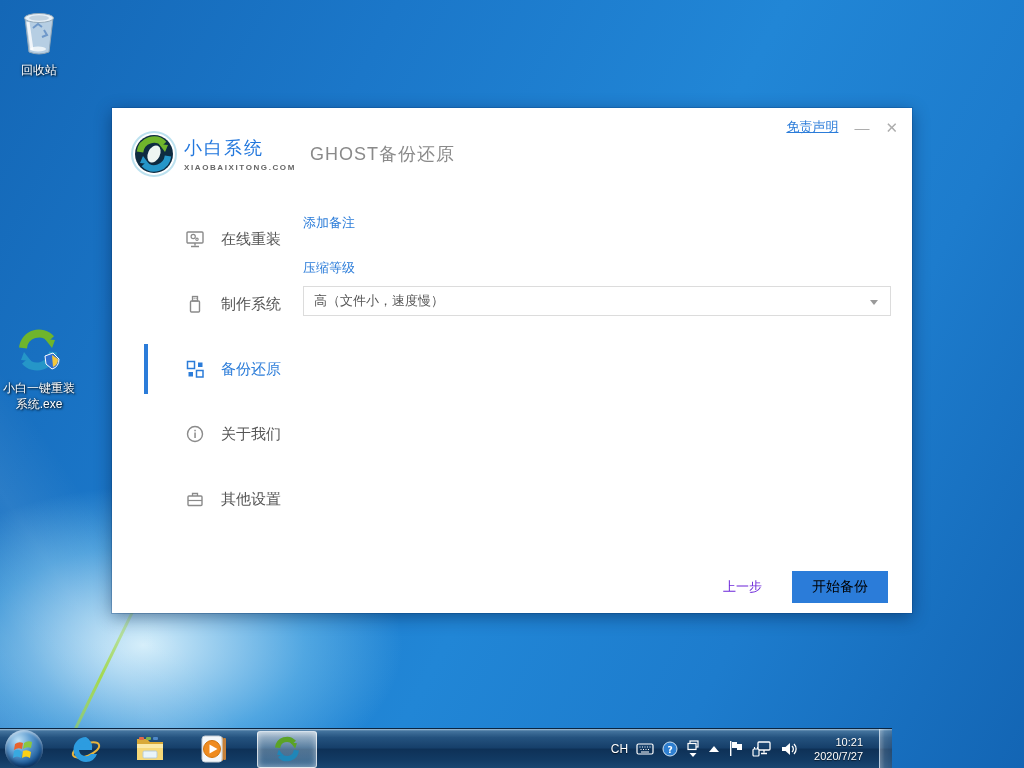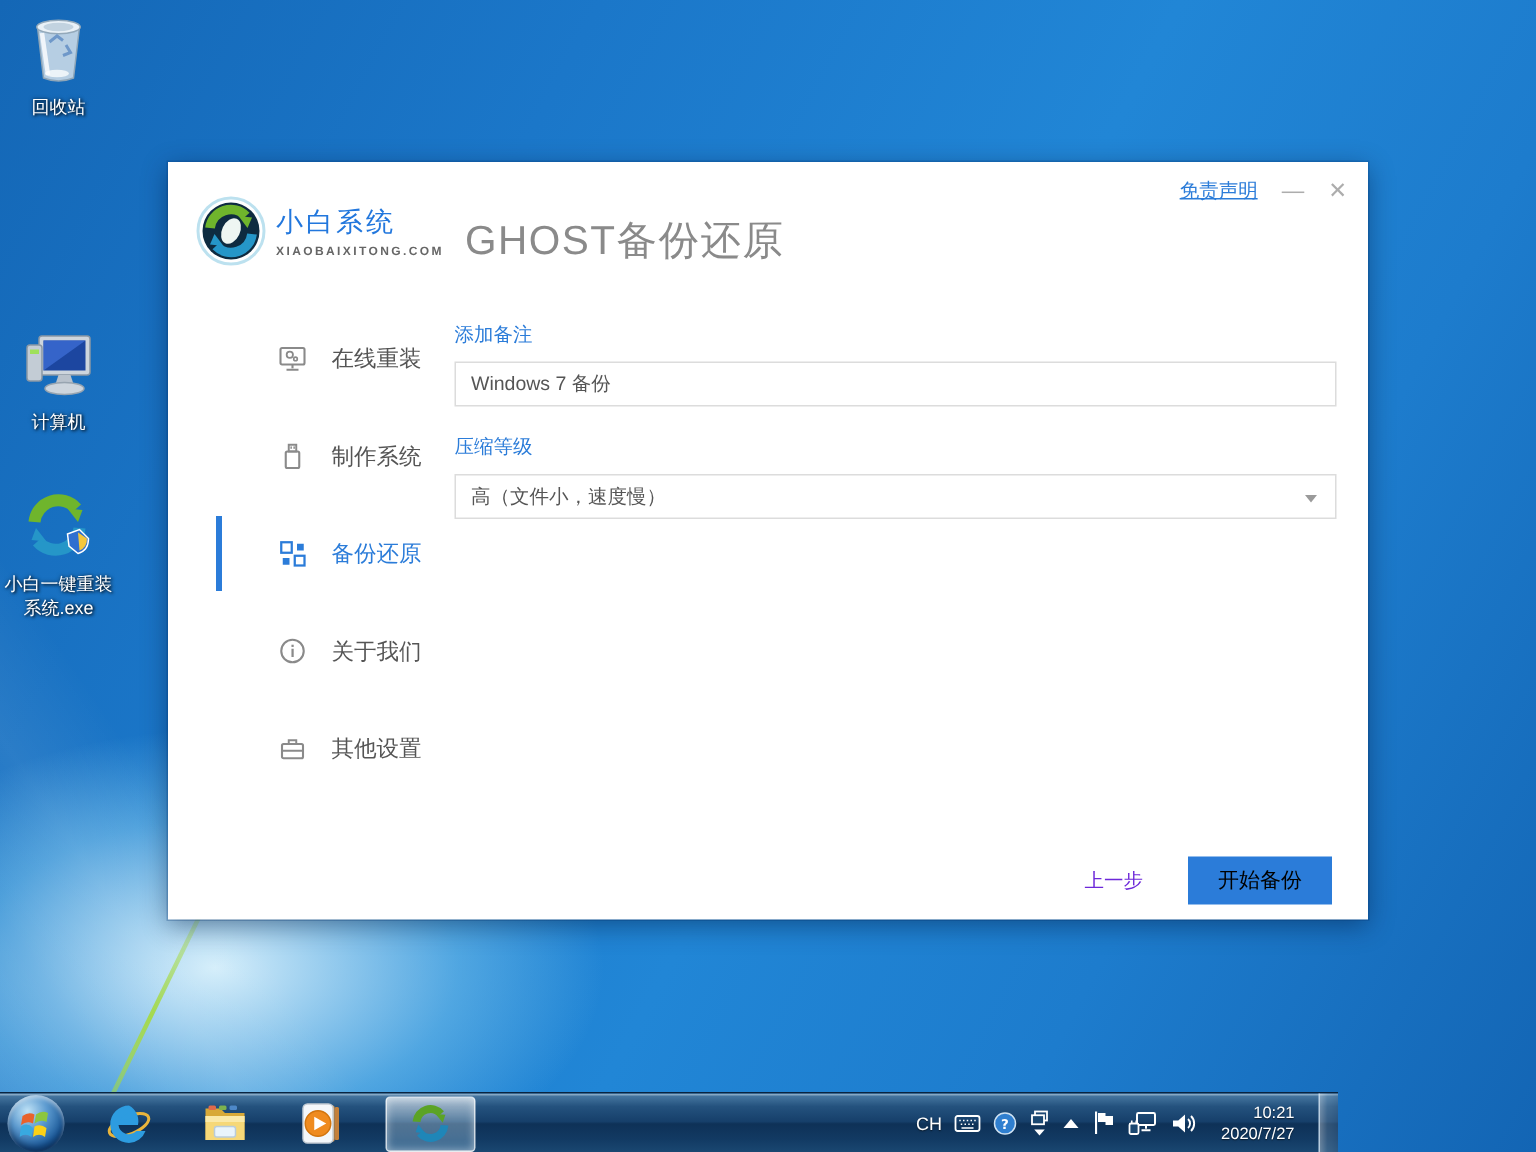--- a/index.html
+++ b/index.html
@@ -35,21 +35,21 @@
 
   .win-controls { position:absolute; top:10px; right:14px; display:flex; align-items:center; gap:16px; }
   .disclaimer { color:#2b7cd9; font-size:13px; text-decoration:underline; cursor:pointer; }
   .ctrl { color:#adadad; font-size:15px; line-height:15px; cursor:pointer; }
 
   .win-header { position:absolute; left:0; top:0; width:100%; height:96px; }
   .logo-ic { position:absolute; left:18px; top:22px; }
   .logo-txt { position:absolute; left:72px; top:26px; }
   .logo-title { font-size:18px; font-weight:normal; color:#2277dd; letter-spacing:2px; line-height:28px; }
   .logo-sub { font-size:8px; font-weight:bold; color:#666; letter-spacing:1.6px; margin-top:1px; }
-  .page-title { position:absolute; left:198px; top:34px; font-size:27px; color:#8a8a8a; letter-spacing:1px; }
+  .page-title { position:absolute; left:198px; top:34px; font-size:18px; color:#8a8a8a; letter-spacing:1px; }
 
   .sidebar { position:absolute; left:0; top:106px; width:190px;padding-left:32px; }
   .side-item { position:relative; height:50px; margin-bottom:15px; display:flex; align-items:center;
     padding-left:41px; gap:16px; cursor:pointer; color:#555; font-size:15px; }
   .side-item.selected { color:#2b7cd9; }
   .side-item.selected::before { content:""; position:absolute; left:0; top:0; width:4px; height:50px; background:#2b7cd9; }
   .side-item svg { flex:0 0 auto; }
 
   .content { position:absolute; left:191px; top:106px; width:588px; }
   .fld-label { display:block; color:#2b7cd9; font-size:13px; margin-bottom:9px; }
@@ -104,35 +104,20 @@
         <path d="M17 20 l5 -4 l4 3 M28 22 l3 5 l-5 2" stroke="#6f98c9" stroke-width="2" fill="none"></path>
         <ellipse cx="22" cy="41" rx="8" ry="2.5" fill="#f2f7fa" opacity=".9"></ellipse>
         <path d="M12 14 L16 42" stroke="rgba(255,255,255,.8)" stroke-width="3"></path>
       </svg>
     </span>
     <span class="lbl">回收站</span>
     <span class="lbl"></span>
   </div>
 
 
-  <div class="desk-icon" style="top:218px">
-    <span class="ic">
-      <svg width="50" height="48" viewBox="0 0 50 48">
-        <rect x="12" y="6" width="34" height="26" rx="2" fill="#cdd5dd" stroke="#8b98a5"></rect>
-        <rect x="15" y="9" width="28" height="20" fill="#1c46a0"></rect>
-        <path d="M15 9 l28 0 l-28 20 z" fill="#3a6ad0" opacity=".85"></path>
-        <path d="M25 32 h8 l2 6 h-12 z" fill="#b9c2cc"></path>
-        <ellipse cx="29" cy="41" rx="13" ry="4" fill="#cdd5dd" stroke="#97a4b0"></ellipse>
-        <rect x="4" y="12" width="10" height="24" rx="2" fill="#c3ccd5" stroke="#8b98a5"></rect>
-        <rect x="6" y="15" width="6" height="3" fill="#9fe05a"></rect>
-      </svg>
-    </span>
-    <span class="lbl">计算机</span>
-    <span class="lbl"></span>
-  </div>
 
   <div class="desk-icon" style="top:326px">
     <span class="ic">
       <svg width="48" height="48" viewBox="0 0 48 48">
         <path d="M8 22 A16 16 0 0 1 36 13" stroke="#6fb52c" stroke-width="8" fill="none"></path>
         <path d="M40 14 l-10 -1 l7 9 z" fill="#6fb52c"></path>
         <path d="M38 26 A16 16 0 0 1 10 35" stroke="#2596c8" stroke-width="8" fill="none"></path>
         <path d="M6 34 l10 1 l-7 -9 z" fill="#2596c8"></path>
         <path d="M30 30 l8 -3 l6 6 q0 8 -7 10 l-6 -5 z" fill="#2f6fd0" stroke="#fff" stroke-width="1"></path>
         <path d="M37 29 l6 4 q0 6 -5 8 z" fill="#f4c73c"></path>
@@ -210,21 +195,20 @@
           <rect x="3" y="7" width="14" height="9.5" rx="1" fill="none" stroke="#8a8a8a" stroke-width="1.4"></rect>
           <path d="M7.5 7 v-2.5 h5 v2.5" fill="none" stroke="#8a8a8a" stroke-width="1.3"></path>
           <path d="M3 11.5 h14" stroke="#8a8a8a" stroke-width="1.2"></path>
         </svg>
         <span>其他设置</span>
       </div>
     </div>
 
     <div class="content">
       <span class="fld-label">添加备注</span>
-      <input class="fld-input" type="text" value="Windows 7 备份" style="">
       <div class="gap1"></div>
       <span class="fld-label">压缩等级</span>
       <div class="fld-select">
         <span>高（文件小，速度慢）</span>
         <span class="sel-caret"></span>
       </div>
     </div>
 
     <div class="win-footer">
       <span class="back-link">上一步</span>

